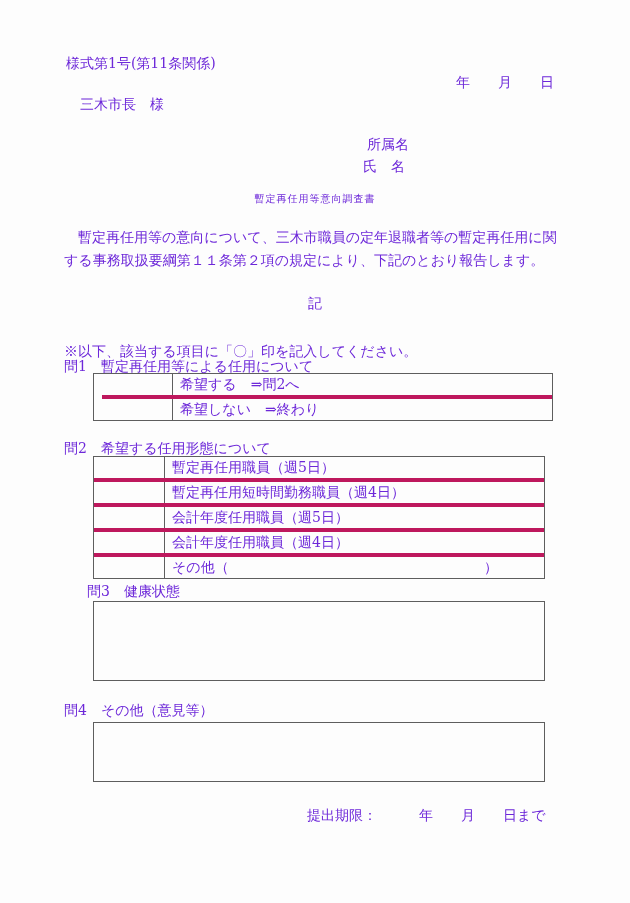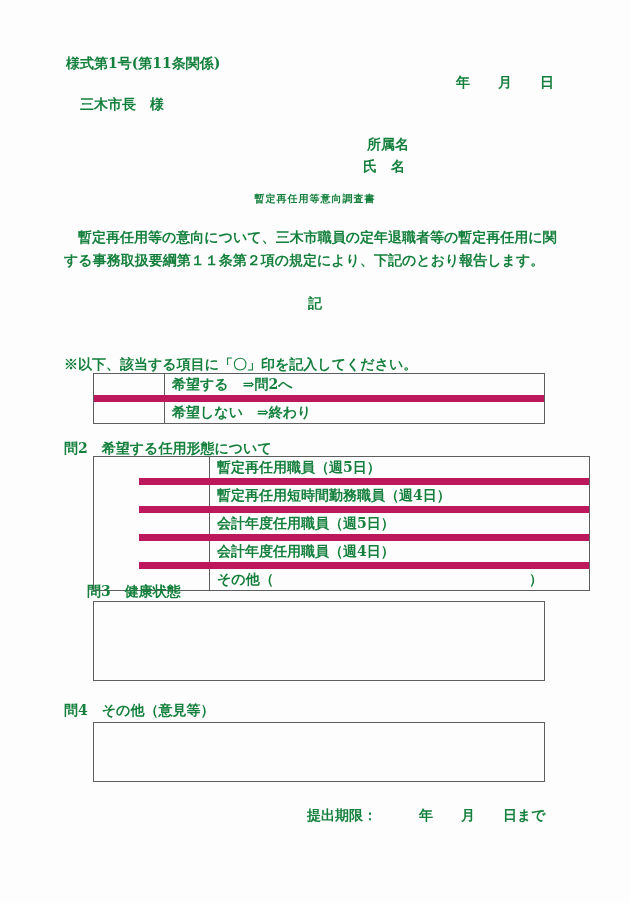--- a/index.html
+++ b/index.html
@@ -7,24 +7,23 @@
     padding: 0;
     background: #e8e8e8;
   }
   .page {
     position: relative;
     width: 630px;
     height: 903px;
     margin: 0 auto;
     background: #fdfdfd;
     font-family: "DejaVu Serif", "Liberation Serif", serif;
-    color: #15803d;
+    color: #6d28d9;
     font-size: 14px;
     overflow: hidden;
-    font-weight: bold;
   }
   .abs { position: absolute; white-space: pre; }
   .centered {
     position: absolute;
     left: 0;
     width: 100%;
     text-align: center;
     white-space: pre;
   }
   .doc-title { letter-spacing: 1px; font-size: 10px; }
@@ -32,21 +31,21 @@
     position: absolute;
     left: 93px;
     width: 450px;
     border: 1px solid #5e5e5e;
     background: #fdfdfd;
   }
   .form-row {
     display: flex;
     height: 21px;
     line-height: 21px;
-    border-top: 7px solid #be185d;
+    border-top: 4px solid #be185d;
   }
   .form-row:first-child { border-top: none; }
   .mark-cell {
     width: 70px;
     flex: 0 0 70px;
     border-right: 1px solid #5e5e5e;
   }
   .label-cell {
     flex: 1;
     display: flex;
@@ -81,37 +80,38 @@
 
   <div class="abs" style="left:355px; top:158px;margin-left:8px;">氏　名</div>
 
   <div class="centered doc-title" style="top:192px;">暫定再任用等意向調査書</div>
 
   <div class="abs" style="left:64px; top:229px;">　暫定再任用等の意向について、三木市職員の定年退職者等の暫定再任用に関</div>
   <div class="abs" style="left:64px; top:252px;">する事務取扱要綱第１１条第２項の規定により、下記のとおり報告します。</div>
 
   <div class="centered" style="top:295px;">記</div>
 
-  <div class="abs" style="left:64px; top:356px;">※以下、該当する項目に「〇」印を記入してください。</div>
+  <div class="abs" style="left:64px; top:343px;">※以下、該当する項目に「〇」印を記入してください。</div>
 
+  <div class="abs" style="left:64px; top:358px;">問1　暫定再任用等による任用について</div>
 
-  <div class="form-table" style="top:373px;">
+  <div class="form-table" style="top:373px;padding-left:8px;">
     <div class="form-row">
       <div class="mark-cell"></div>
       <div class="label-cell">希望する　⇒問2へ</div>
     </div>
     <div class="form-row">
       <div class="mark-cell"></div>
       <div class="label-cell">希望しない　⇒終わり</div>
     </div>
   </div>
 
   <div class="abs" style="left:64px; top:440px;">問2　希望する任用形態について</div>
 
-  <div class="form-table" style="top:456px;padding-left:45px;">
+  <div class="form-table" style="top:456px;">
     <div class="form-row">
       <div class="mark-cell"></div>
       <div class="label-cell">暫定再任用職員（週5日）</div>
     </div>
     <div class="form-row">
       <div class="mark-cell"></div>
       <div class="label-cell">暫定再任用短時間勤務職員（週4日）</div>
     </div>
     <div class="form-row">
       <div class="mark-cell"></div>

